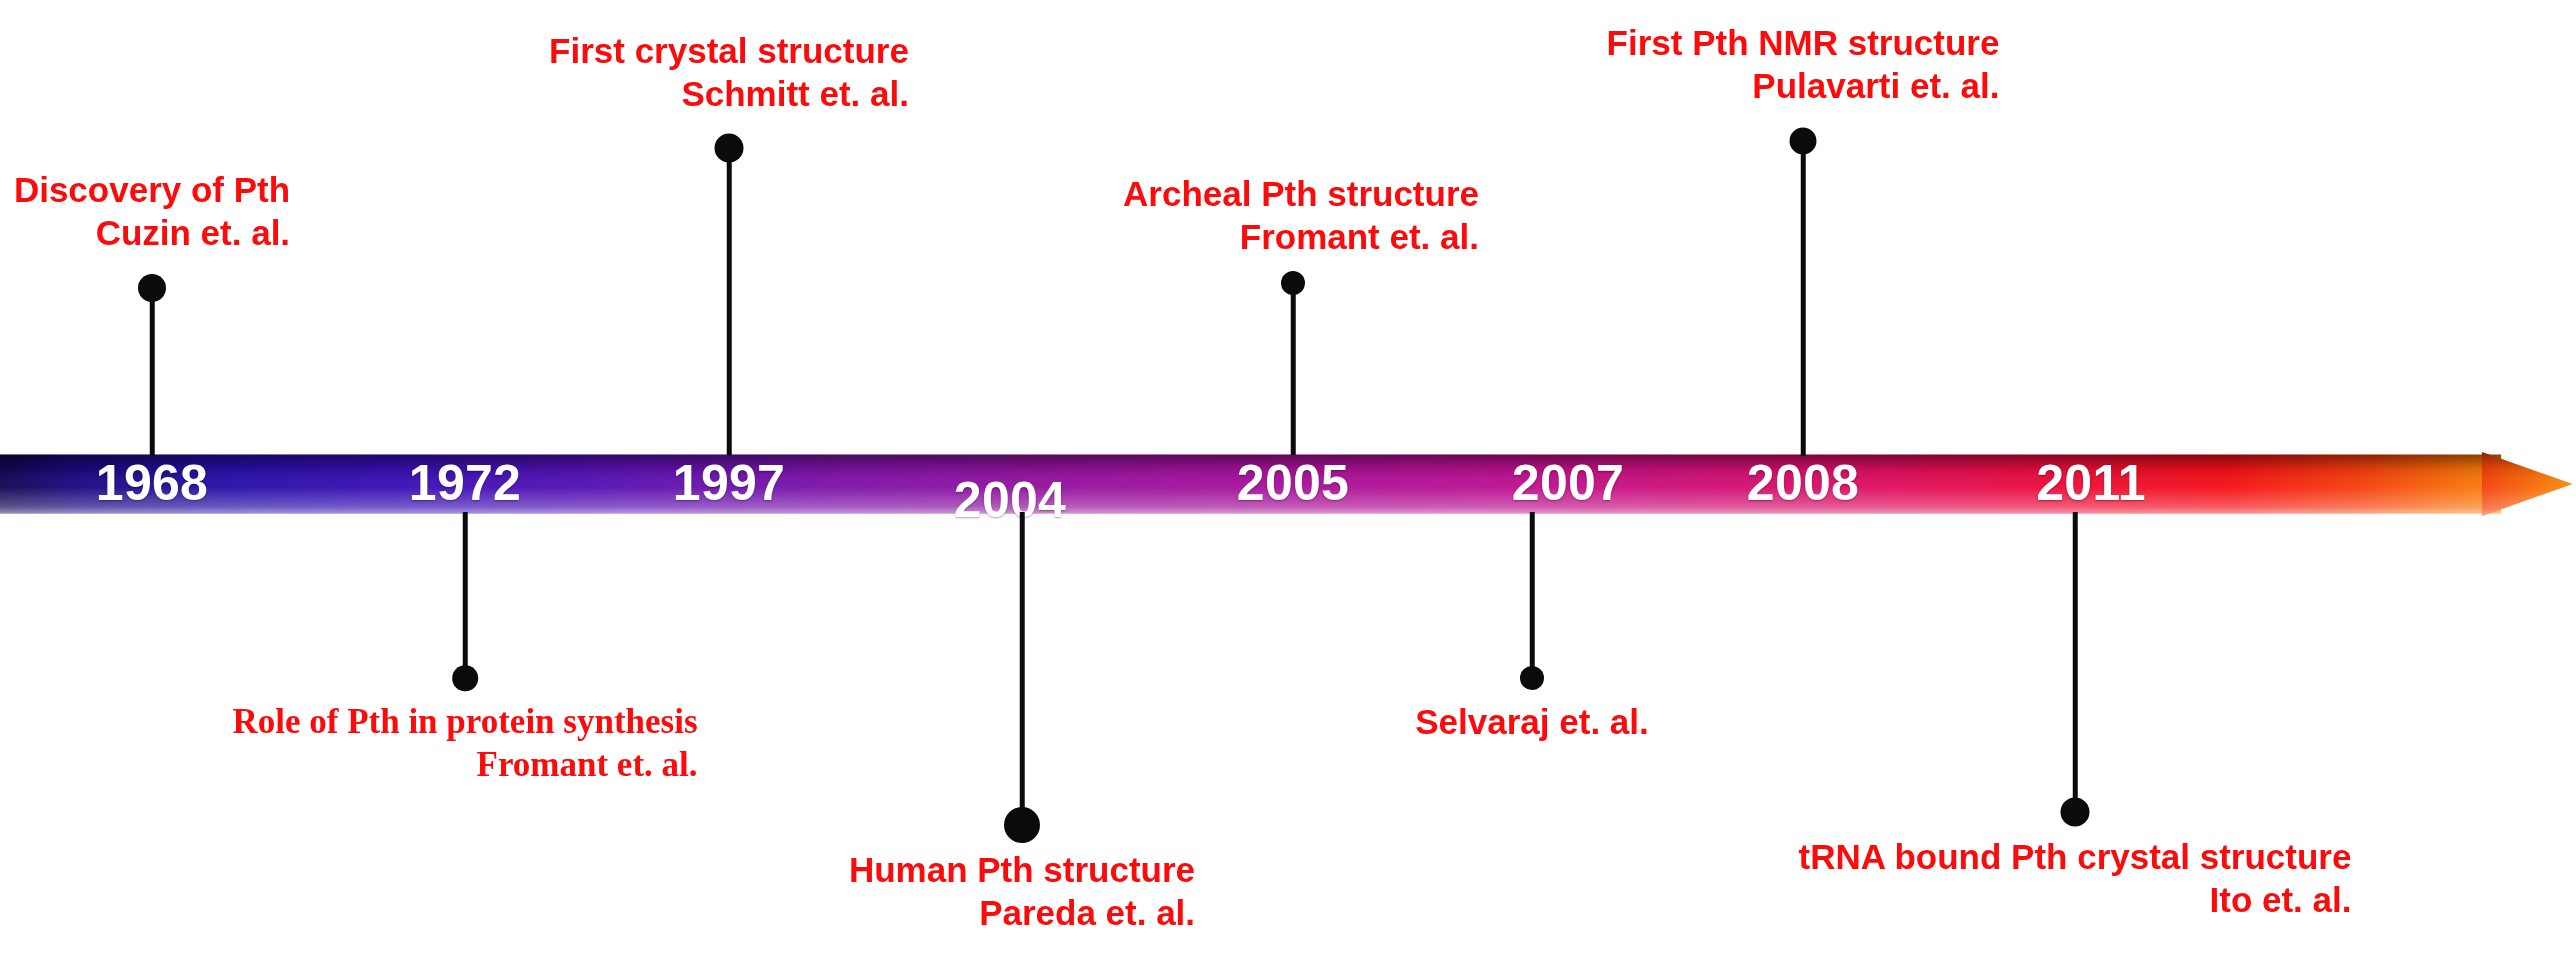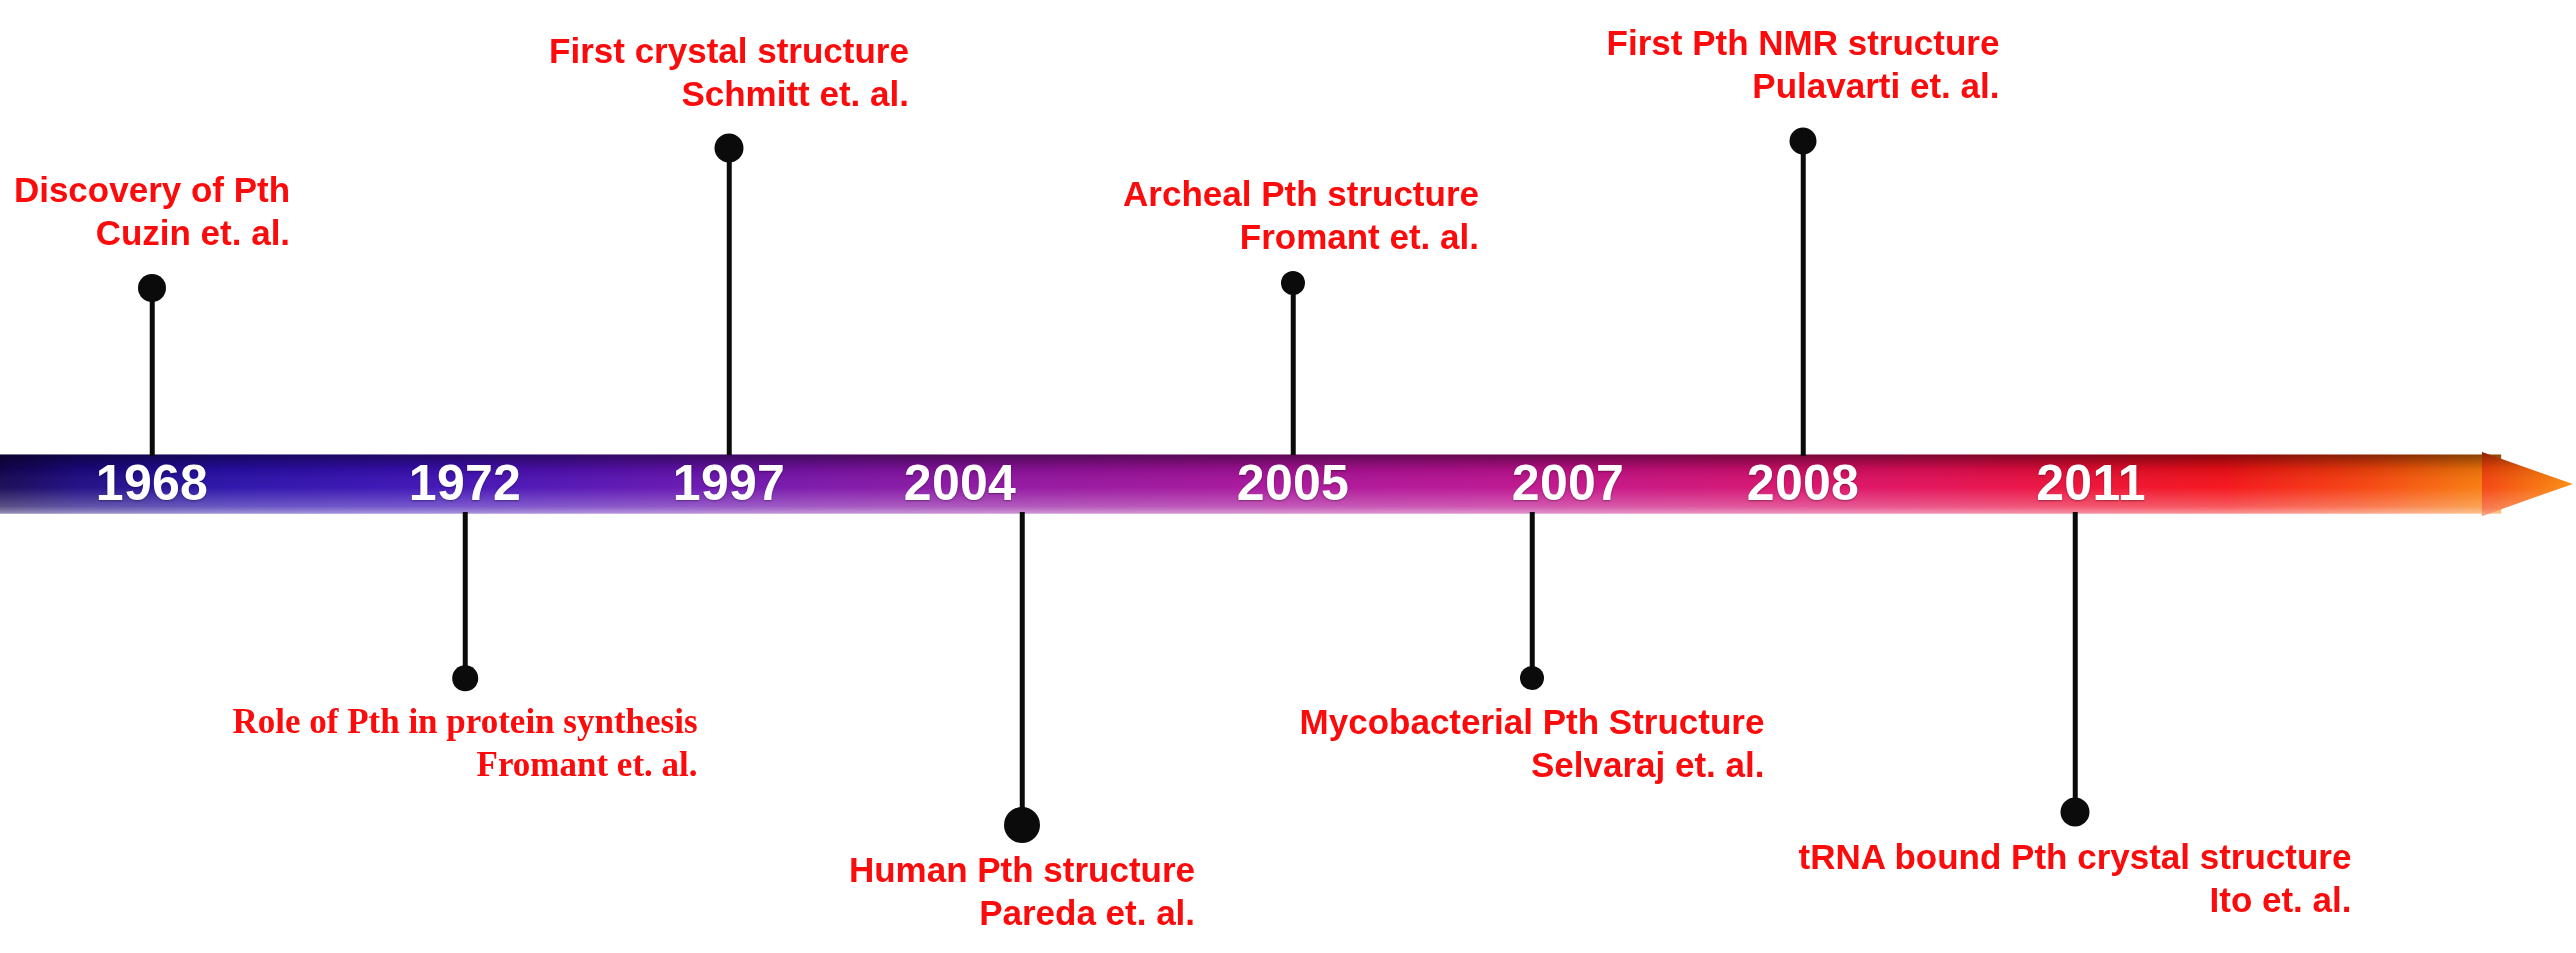--- a/index.html
+++ b/index.html
@@ -120,21 +120,21 @@
       <rect x="0" y="4" width="3910" height="92" fill="url(#barShade)"></rect>
 
       <polygon points="3880,0 4022,50 3880,100" fill="url(#headGrad)"></polygon>
       <polygon points="3880,0 4022,50 3880,100" fill="url(#barShade)"></polygon>
     </svg>
   </div>
 
   <div class="year-label" style="left:152px;">1968</div>
   <div class="year-label" style="left:465px;">1972</div>
   <div class="year-label" style="left:729px;">1997</div>
-  <div class="year-label" style="left:960px;">2004</div>
+  <div class="year-label" style="left:1010px;margin-top:17px;">2004</div>
   <div class="year-label" style="left:1293px;">2005</div>
   <div class="year-label" style="left:1532px;margin-left:36px;">2007</div>
   <div class="year-label" style="left:1803px;">2008</div>
   <div class="year-label" style="left:2075px;margin-left:16px;">2011</div>
 
   <div class="stem" style="left:152px; top:288px; height:168px;"></div>
   <div class="dot" style="left:152px; top:288px; width:28px; height:28px;"></div>
 
   <div class="stem" style="left:729px; top:148px; height:307px;"></div>
   <div class="dot" style="left:729px; top:148px; width:29px; height:29px;"></div>
@@ -181,21 +181,20 @@
     <span>Role of Pth in protein synthesis</span>
     <span class="line2">Fromant et. al.</span>
   </div>
 
   <div class="event-label" style="left:1022px; top:848px;">
     <span>Human Pth structure</span>
     <span class="line2">Pareda et. al.</span>
   </div>
 
   <div class="event-label" style="left:1532px; top:700px;">
-    <span>Mycobacterial Pth Structure</span>
     <span class="line2">Selvaraj et. al.</span>
   </div>
 
   <div class="event-label" style="left:2075px; top:835px;">
     <span>tRNA bound Pth crystal structure</span>
     <span class="line2">Ito et. al.</span>
   </div>
 
 </div>
 

